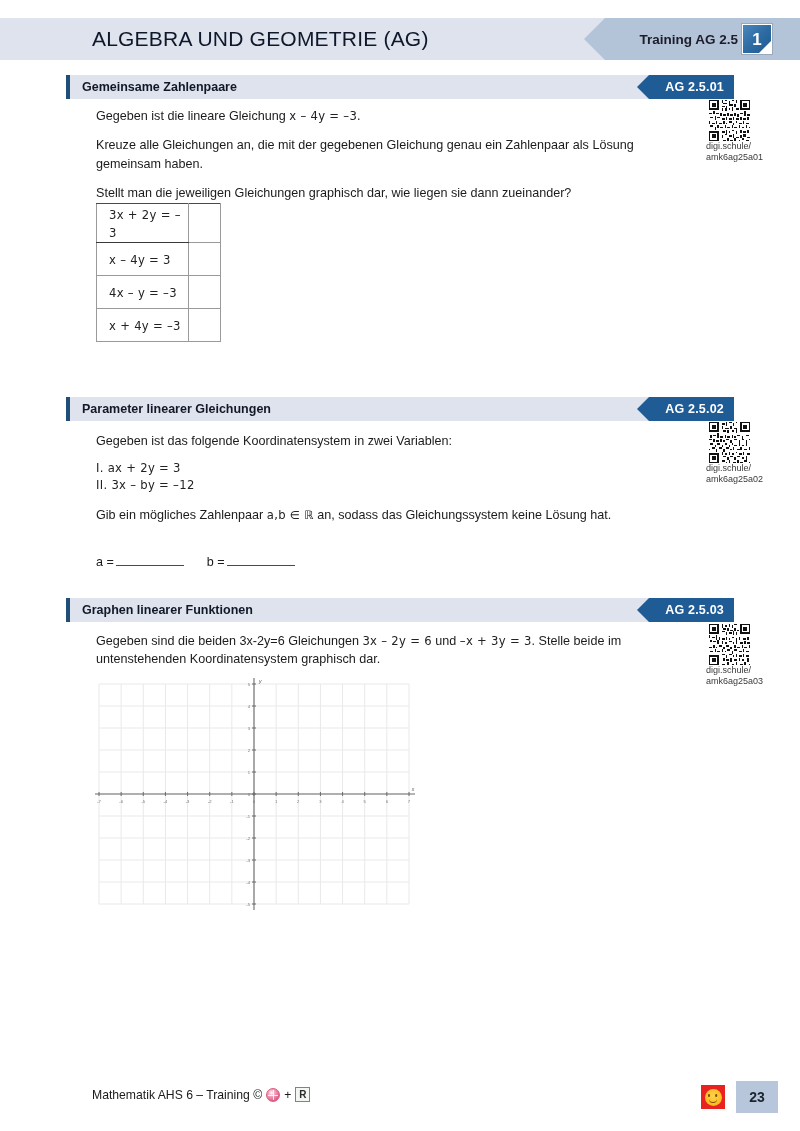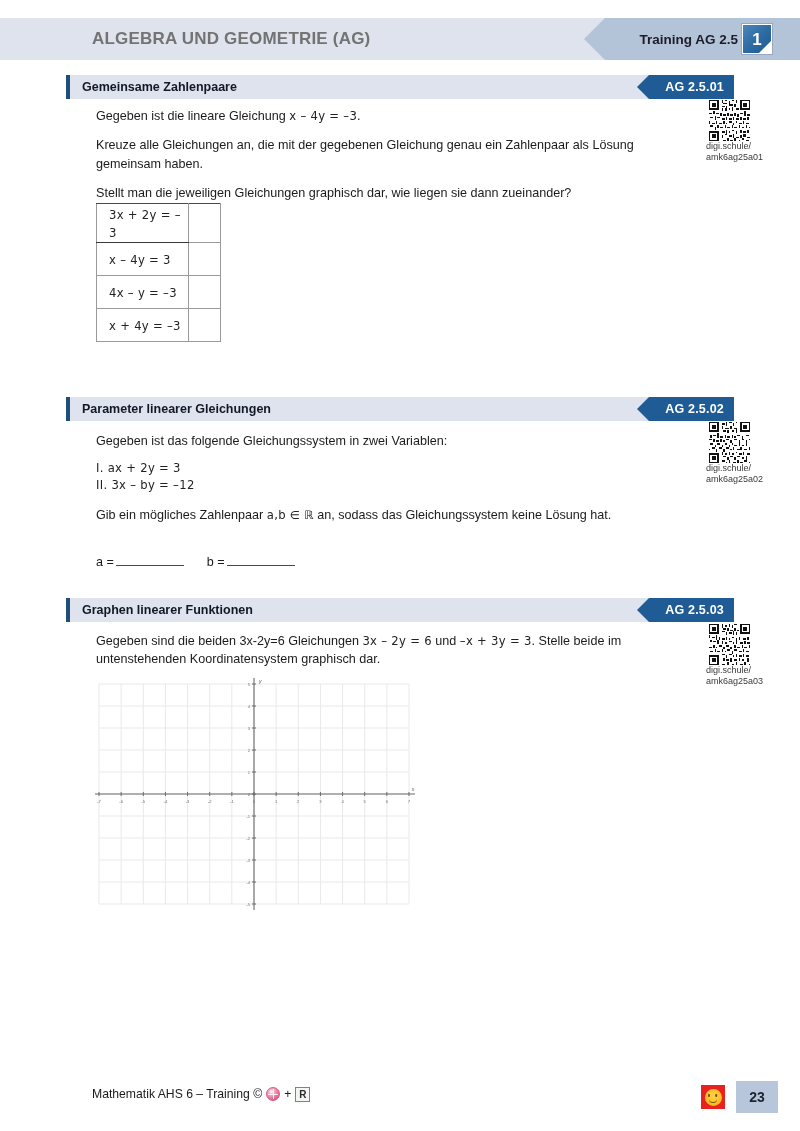--- a/index.html
+++ b/index.html
@@ -14,22 +14,22 @@
   }
 
   
   .titlebar {
     position: absolute; left:0; top:18px; width:800px; height:42px;
     background: #dfe3ee;
     display:flex; align-items:center;
   }
   .titlebar-text {
     margin-left: 92px;
-    font-size: 17px; font-weight: bold; letter-spacing: .2px;
-    color: #737373;
+    font-size: 21px; font-weight: normal; letter-spacing: .2px;
+    color: #0f172a;
   }
   .training-wrap {
     position:absolute; right:0; top:18px; height:42px;
     display:flex; align-items:center;
   }
   .training-chip {
     position: relative; height: 42px;
     background: #b3c4d8;
     display:flex; align-items:center;
     padding-left: 34px; padding-right: 14px;
@@ -104,21 +104,21 @@
 
   
   .grid-wrap { position:relative; }
   .grid-svg { display:block; }
 
   
   .footer { position:absolute; left:0; bottom:0; width:800px; height:60px; }
   .footer-text {
     position:absolute; left:92px; top:16px;
     font-size:12.2px; color:#1b1b1b;
-    display:flex; align-items:flex-start; gap:4px;
+    display:flex; align-items:center; gap:4px;
   }
   .logo-globe {
     width:14px; height:14px; border-radius:50%;
     background: radial-gradient(circle at 38% 32%, #ffffff 0%, #f3a9bd 28%, #e4608a 70%, #cf3f6e 100%);
     border:1px solid #d95d86; display:inline-block;
     position:relative;
   }
   .logo-globe::before{
     content:""; position:absolute; left:1px; top:6px; width:10px; height:0;
     border-top:1px solid rgba(255,255,255,.85);
@@ -313,21 +313,21 @@
 
 <div class="section" style="top:397px;">
   <div class="sec-header">
     <div class="sec-accent"></div>
     <div class="sec-title">Parameter linearer Gleichungen</div>
     <div class="sec-tag">AG 2.5.02</div>
   </div>
 </div>
 
 <div style="position:absolute;left:96px;top:432px;width:580px;">
-  <p class="body-text p">Gegeben ist das folgende Gleichungssystem in zwei Variablen:</p>
+  <p class="body-text p">Gegeben ist das folgende Koordinatensystem in zwei Variablen:</p>
   <div class="math" style="margin-bottom:3px;">I. ax + 2y = 3</div>
   <div class="math" style="margin-bottom:14px;">II. 3x – by = –12</div>
   <p class="body-text p">
     <span>Gib ein mögliches Zahlenpaar </span><span class="math">a,b ∈ ℝ</span><span> an, sodass das Gleichungssystem keine Lösung hat.</span>
   </p>
 </div>
 
 <div style="position:absolute;left:96px;top:553px;" class="body-text">
   <span>a =</span><span class="fill-line"></span>
   <span style="display:inline-block;width:14px;"></span>

